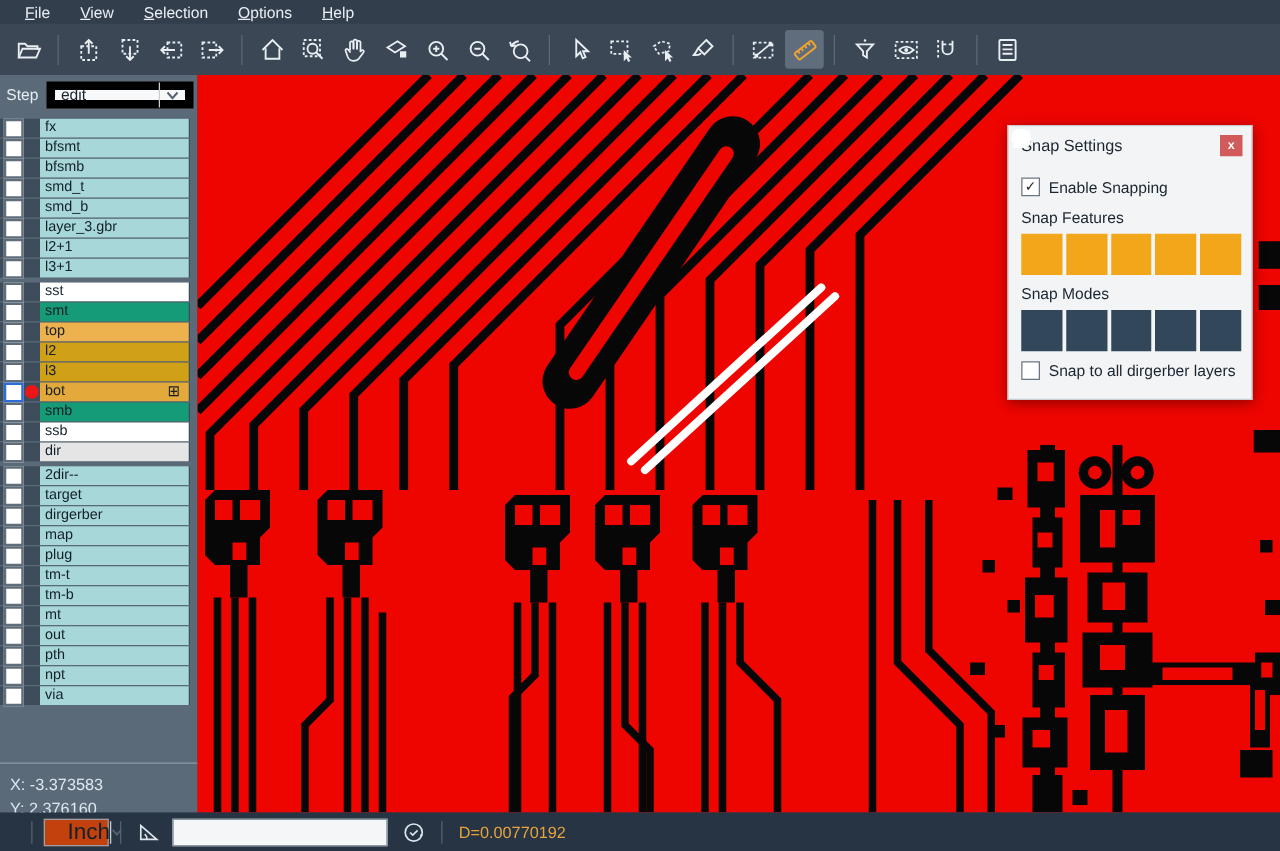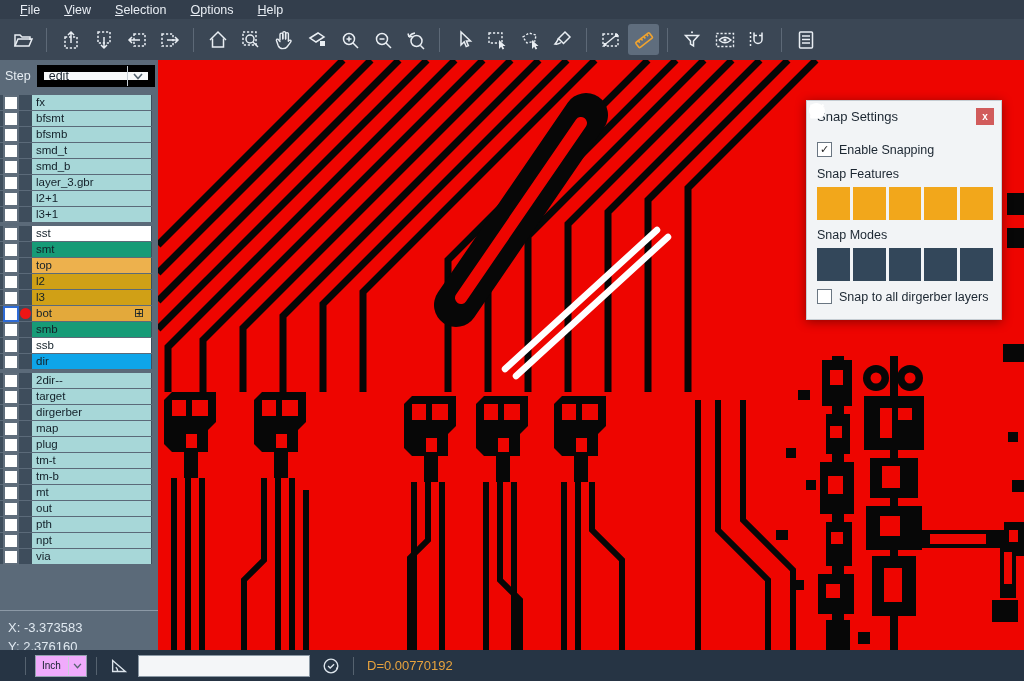--- a/index.html
+++ b/index.html
@@ -63,23 +63,23 @@
   .obtn,.nbtn{width:33px;height:33px;display:flex;align-items:center;justify-content:center;}
   .obtn{background:#F2A71B;}
   .nbtn{background:#33475A;}
   .close-btn{width:100%;height:24px;background:#E4E8EB;border:1px solid #AAB4BC;
              font-size:12.5px;color:#1A232E;display:flex;align-items:center;justify-content:center;
              box-sizing:border-box;margin-top:4px;font-family:"Liberation Sans",sans-serif;}
   
   .statusbar{position:absolute;bottom:0;left:0;width:1024px;height:31px;background:#263444;
              display:flex;align-items:center;box-sizing:border-box;padding-left:16px;}
   .sdiv{width:1px;height:18px;background:#55626F;margin:0 9px;flex:0 0 auto;}
-  .unit-select{width:52px;height:22px;background:#f0abfc;border:1px solid #93A1AD;display:flex;
-               align-items:center;justify-content:space-between;font-size:10px;color:#12202C;
-               padding-left:6px;box-sizing:border-box;}
+  .unit-select{width:52px;height:22px;background:#c2410c;border:1px solid #93A1AD;display:flex;
+               align-items:center;justify-content:space-between;font-size:18px;color:#12202C;
+               padding-left:18px;box-sizing:border-box;}
   .unit-select .chev{width:17px;height:18px;display:flex;align-items:center;justify-content:center;border-left:1px solid #C6CFD6;}
   .sicon{width:26px;height:24px;display:flex;align-items:center;justify-content:center;flex:0 0 auto;}
   .measure-input{width:172px;height:22px;background:#F4F6F8;border:1px solid #8A98A4;
                  margin:0 8px 0 6px;font-size:12px;color:#12202C;padding:0 5px;box-sizing:border-box;
                  font-family:"Liberation Sans",sans-serif;}
   .dist{color:#E8A33D;font-size:13px;margin-left:4px;}
 </style>
 </head>
 <body>
 
@@ -359,21 +359,21 @@
         <div class="lrow">
             <span class="cb"></span>
             <span class="lname" style="background-color: rgb(22, 155, 119);">smb</span>
           </div>
         <div class="lrow">
             <span class="cb"></span>
             <span class="lname" style="background-color: rgb(255, 255, 255);">ssb</span>
           </div>
         <div class="lrow">
             <span class="cb"></span>
-            <span class="lname" style="background-color: #0ea5e9;">dir</span>
+            <span class="lname" style="background-color: #e5e5e5;">dir</span>
           </div>
         <div class="lrow gap">
             <span class="cb"></span>
             <span class="lname" style="background-color: rgb(167, 215, 216);">2dir--</span>
           </div>
         <div class="lrow">
             <span class="cb"></span>
             <span class="lname" style="background-color: rgb(167, 215, 216);">target</span>
           </div>
         <div class="lrow">

